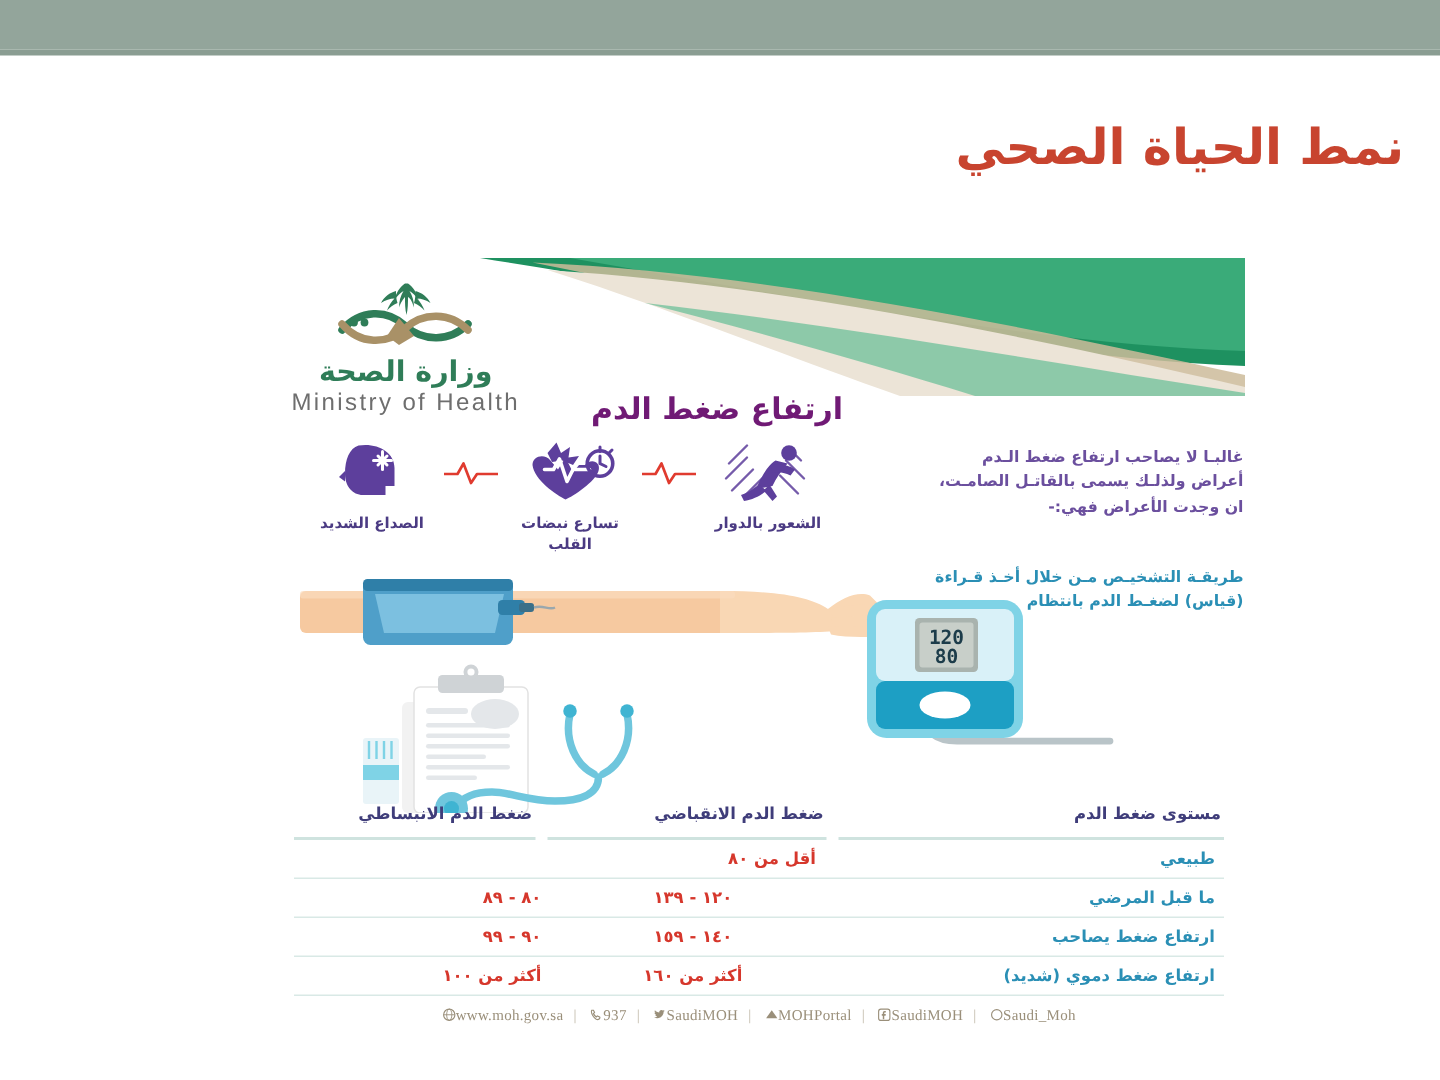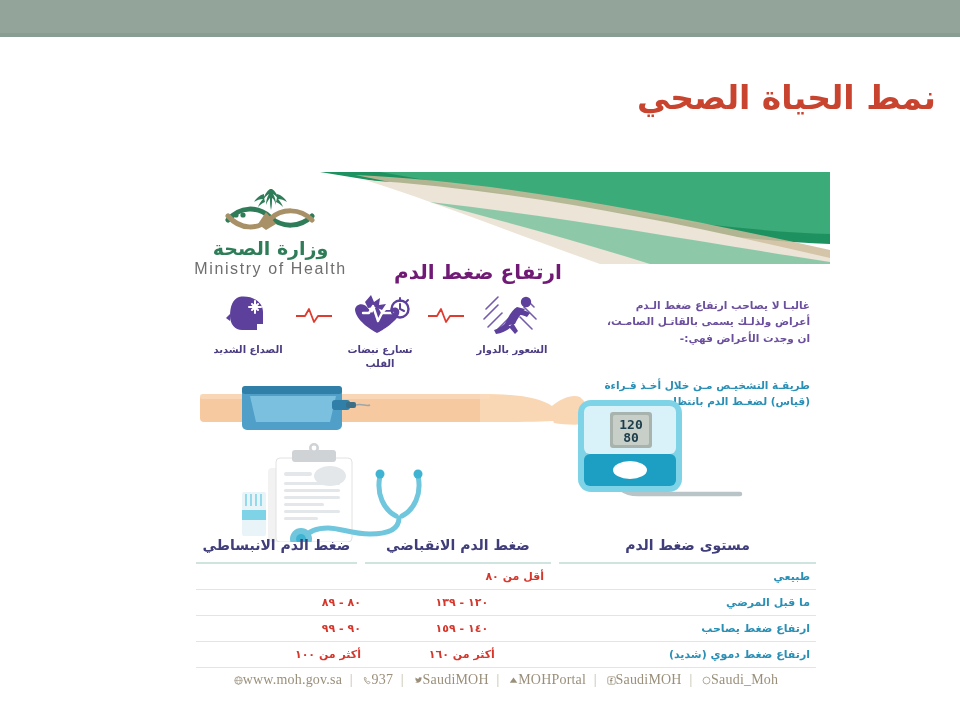--- a/index.html
+++ b/index.html
@@ -43,21 +43,21 @@
   }
 
   
   .ig-heading{
     position:absolute;right:16px;top:88px;width:420px;text-align:left;
     color:#701a75;font-size:20px;font-weight:bold;direction:rtl;letter-spacing:1px;
   }
 
   
   .para{
-    position:absolute;right:20px;width:212px;text-align:right;direction:rtl;
+    position:absolute;right:1px;width:212px;text-align:right;direction:rtl;
     font-size:10.5px;line-height:1.55;font-weight:bold;letter-spacing:0.4px;
   }
   .para-symptoms{top:125px;color:#6b4f9e;}
   .para-diagnosis{top:205px;color:#2a8fb5;}
 
   
   .symptoms{position:absolute;left:18px;top:120px;width:360px;height:85px;
             display:flex;flex-direction:row-reverse;align-items:flex-start;justify-content:flex-end;}
   .symptom{width:92px;text-align:center;}
   .sym-icon{height:46px;display:flex;align-items:center;justify-content:center;}
@@ -67,41 +67,41 @@
   }
   .ecg{width:40px;height:46px;display:flex;align-items:center;justify-content:center;}
 
   
   .illus{position:absolute;left:0;top:200px;width:650px;height:170px;}
 
   
   .bp-table{position:absolute;left:16px;top:360px;width:620px;direction:rtl;}
   .bp-head{display:flex;flex-direction:row;width:100%;}
   .bp-head .cell{
-    text-align:center;font-size:14px;font-weight:bold;color:#3f3d7a;
+    text-align:right;font-size:11px;font-weight:bold;color:#3f3d7a;
     line-height:1.35;padding:4px 2px 7px;direction:rtl;letter-spacing:0.3px;
   }
   .bp-head .c0{width:258px;border-bottom:2px solid #cfe3df;}
   .bp-head .c1{width:186px;border-bottom:2px solid #cfe3df;margin-right:8px;}
   .bp-head .c2{width:160px;border-bottom:2px solid #cfe3df;margin-right:8px;}
   .bp-row{
     display:flex;flex-direction:row;width:100%;
     border-bottom:1px solid #d9e9e6;
   }
   .bp-row .cell{
     font-size:11px;font-weight:bold;padding:6px 4px;direction:rtl;letter-spacing:0.3px;
   }
   .bp-row .c0{width:258px;text-align:right;color:#2a8fb5;padding-right:6px;}
   .bp-row .c1{width:194px;text-align:center;color:#d6372c;}
   .bp-row .c2{width:168px;color:#d6372c;}
 
   
   .ig-footer{
     position:absolute;left:0;top:500px;width:650px;text-align:center;
-    font-size:14px;color:#9a8f7a;direction:ltr;
+    font-size:10px;color:#9a8f7a;direction:ltr;
     font-family:"Liberation Serif","DejaVu Serif",serif;
     letter-spacing:0.2px;
   }
   .ig-footer .seg{display:inline-block;margin:0 3px;white-space:nowrap;}
   .ig-footer .sep{color:#c0b9a8;margin:0 1px;}
   .fi{display:inline-block;vertical-align:-1px;margin-left:2px;}
 </style>
 </head>
 <body>
 

